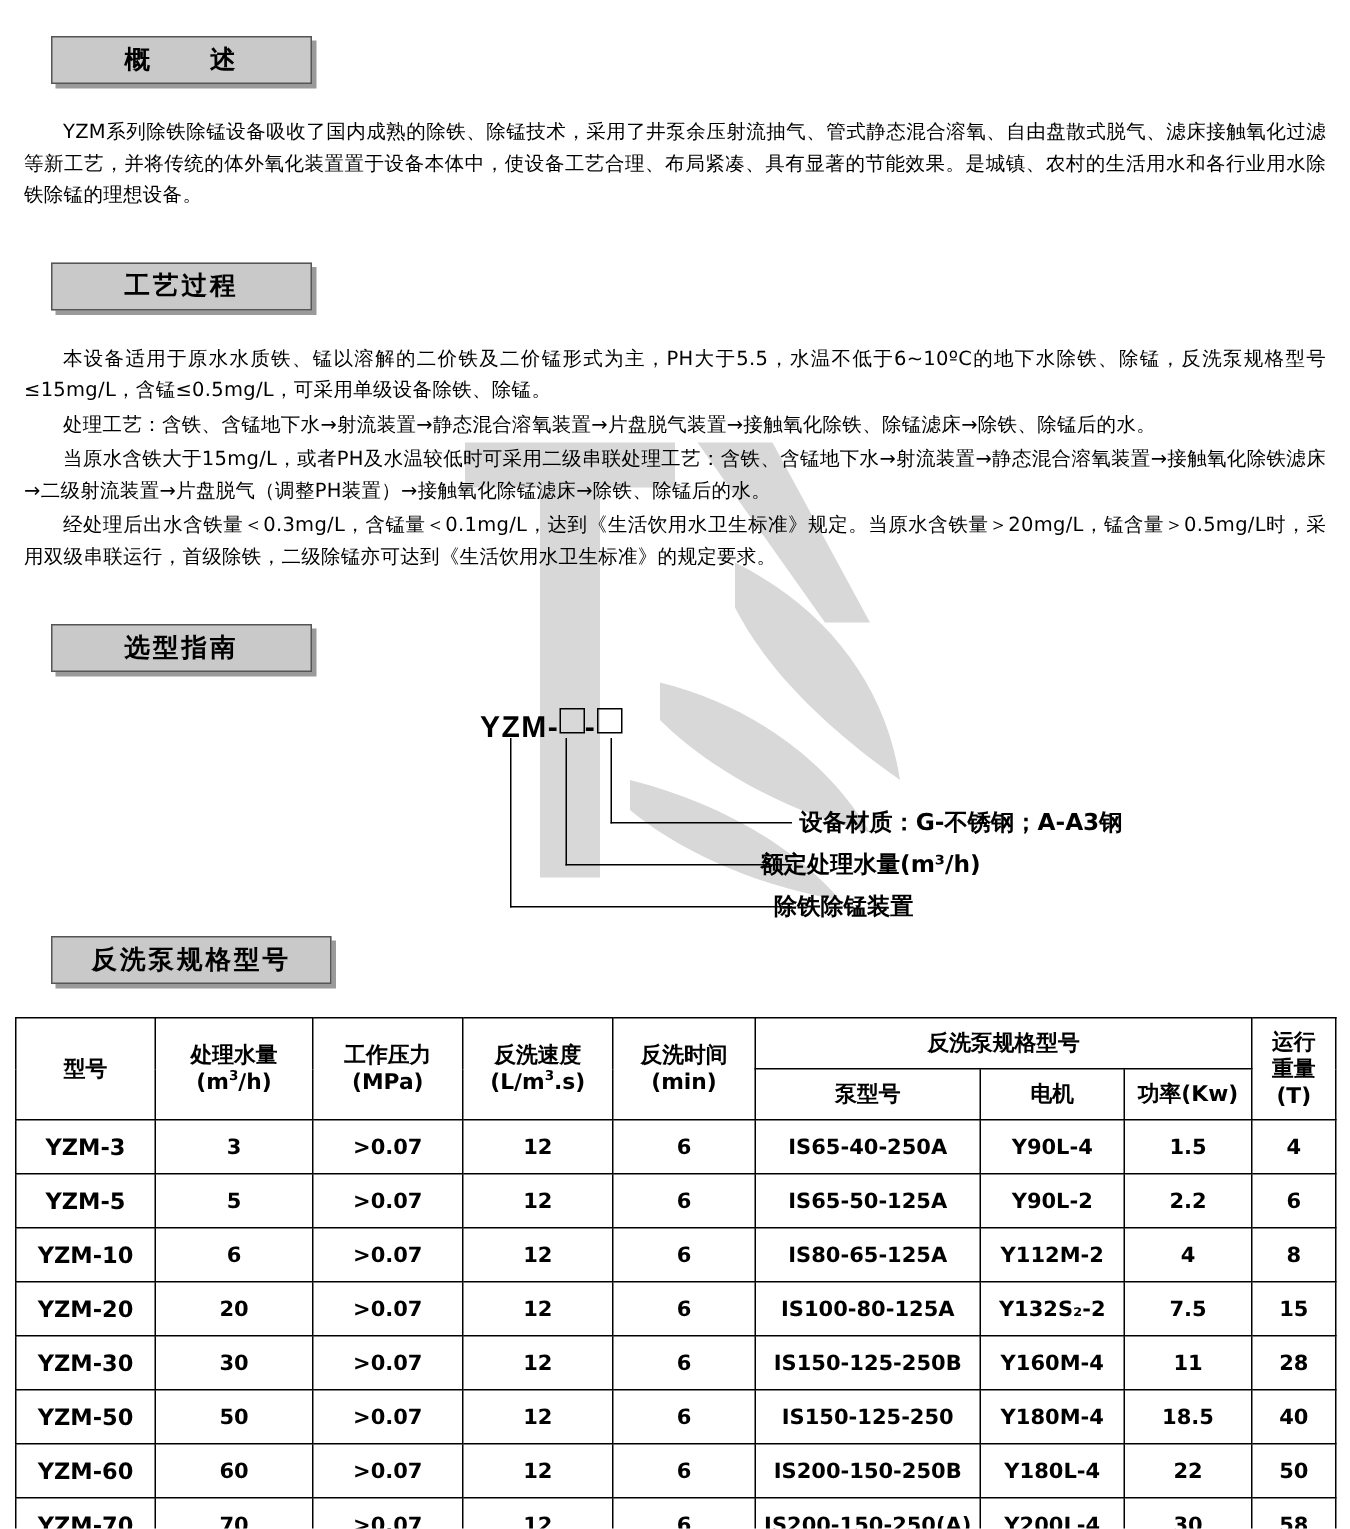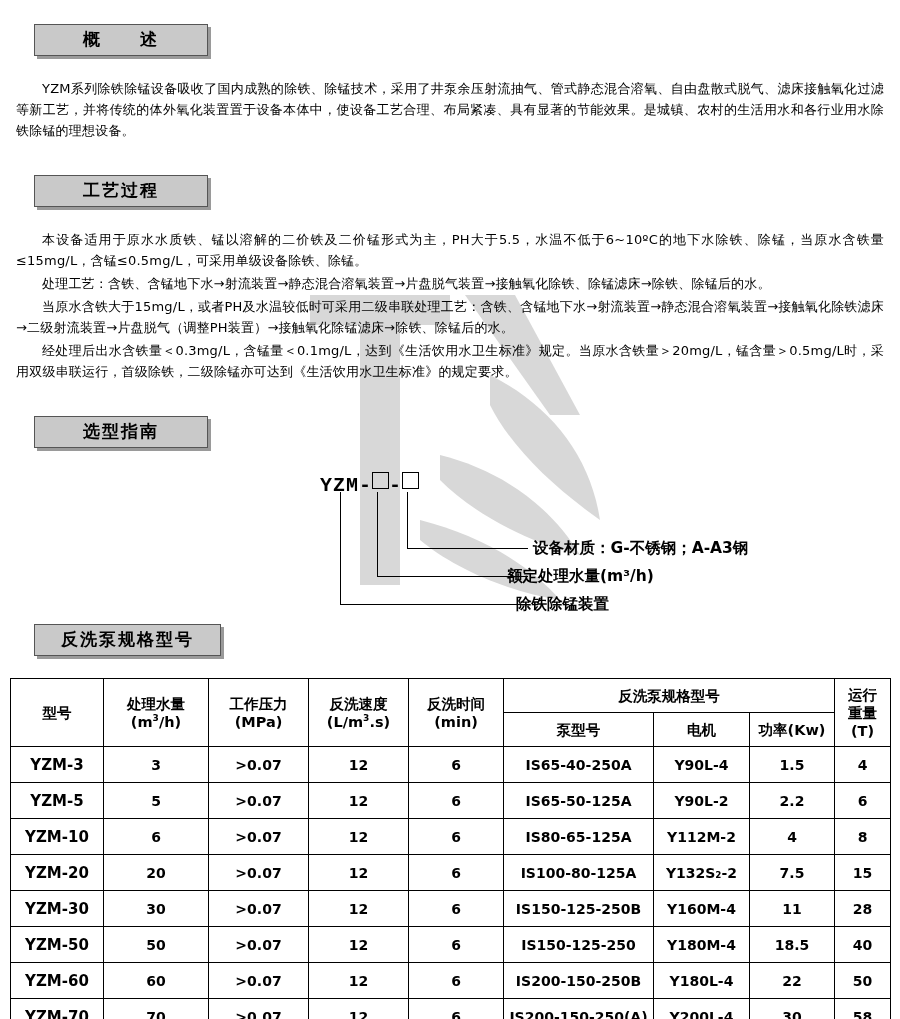--- a/index.html
+++ b/index.html
@@ -79,21 +79,21 @@
   
   .model-area {
     position: relative;
     height: 132px;
     margin-top: 4px;
   }
   .model-code {
     position: absolute;
     left: 310px;
     top: 4px;
-    font-family: Liberation Mono, monospace;
+    font-family: Liberation Sans, sans-serif;
     font-weight: bold;
     font-size: 20px;
     letter-spacing: 1px;
   }
   .model-code .box {
     display: inline-block;
     width: 15px;
     height: 15px;
     border: 1.6px solid #000;
     vertical-align: 2px;
@@ -159,21 +159,21 @@
   </div>
   <p class="para">YZM系列除铁除锰设备吸收了国内成熟的除铁、除锰技术，采用了井泵余压射流抽气、管式静态混合溶氧、自由盘散式脱气、滤床接触氧化过滤等新工艺，并将传统的体外氧化装置置于设备本体中，使设备工艺合理、布局紧凑、具有显著的节能效果。是城镇、农村的生活用水和各行业用水除铁除锰的理想设备。</p>
 
   <div class="block-gap"></div>
 
   <div class="head-wrap">
     <div class="section-head">
       <div class="bar"><span>工艺过程</span></div>
     </div>
   </div>
-  <p class="para">本设备适用于原水水质铁、锰以溶解的二价铁及二价锰形式为主，PH大于5.5，水温不低于6~10ºC的地下水除铁、除锰，当原水含铁量≤15mg/L，含锰≤0.5mg/L，可采用单级设备除铁、除锰。</p>
+  <p class="para">本设备适用于原水水质铁、锰以溶解的二价铁及二价锰形式为主，PH大于5.5，水温不低于6~10ºC的地下水除铁、除锰，反洗泵规格型号≤15mg/L，含锰≤0.5mg/L，可采用单级设备除铁、除锰。</p>
   <p class="para tight">处理工艺：含铁、含锰地下水→射流装置→静态混合溶氧装置→片盘脱气装置→接触氧化除铁、除锰滤床→除铁、除锰后的水。</p>
   <p class="para tight">当原水含铁大于15mg/L，或者PH及水温较低时可采用二级串联处理工艺：含铁、含锰地下水→射流装置→静态混合溶氧装置→接触氧化除铁滤床→二级射流装置→片盘脱气（调整PH装置）→接触氧化除锰滤床→除铁、除锰后的水。</p>
   <p class="para tight">经处理后出水含铁量＜0.3mg/L，含锰量＜0.1mg/L，达到《生活饮用水卫生标准》规定。当原水含铁量＞20mg/L，锰含量＞0.5mg/L时，采用双级串联运行，首级除铁，二级除锰亦可达到《生活饮用水卫生标准》的规定要求。</p>
 
   <div class="block-gap"></div>
 
   <div class="head-wrap">
     <div class="section-head">
       <div class="bar"><span>选型指南</span></div>
     </div>

